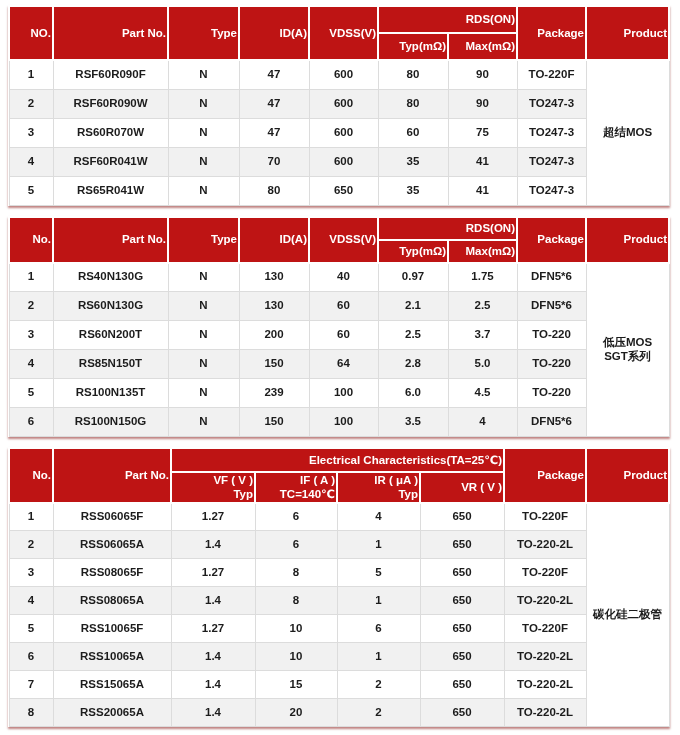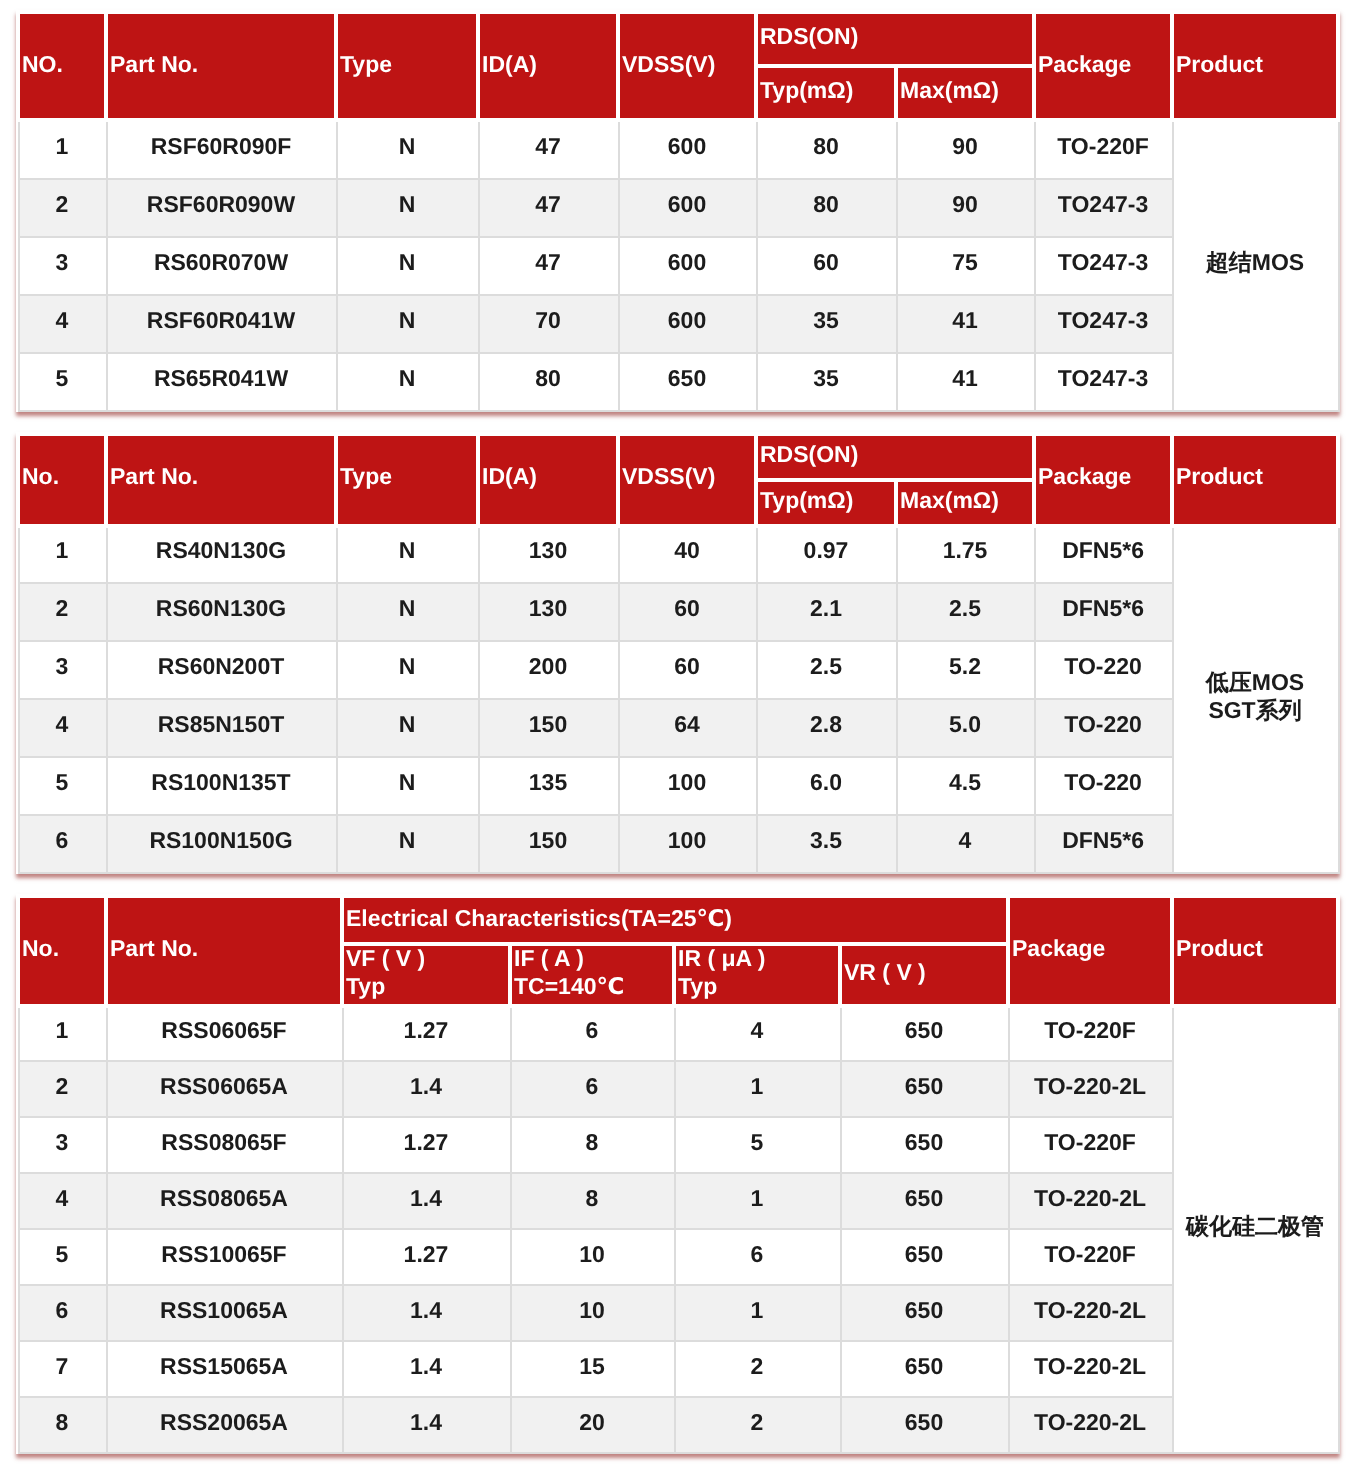--- a/index.html
+++ b/index.html
@@ -22,21 +22,21 @@
     margin:0 0 10px 0;
     box-shadow:0 2px 2px rgba(140,30,25,.55);
   }
   th{
     background:var(--header-red);
     color:#fff;
     font-weight:bold;
     font-size:11.5px;
     border:2px solid #fff;
     padding:0 1px;
-    text-align:left;
+    text-align:right;
     line-height:1.25;
   }
   td{
     font-size:11.5px;
     font-weight:bold;
     color:var(--text-dark);
     border:1px solid var(--cell-border);
     background:#fff;
     text-align:center;
     padding:0 1px;
@@ -191,38 +191,38 @@
           <td>2.5</td>
           <td>DFN5*6</td>
         </tr>
         <tr>
           <td>3</td>
           <td>RS60N200T</td>
           <td>N</td>
           <td>200</td>
           <td>60</td>
           <td>2.5</td>
-          <td>5.2</td>
+          <td>3.7</td>
           <td>TO-220</td>
         </tr>
         <tr>
           <td>4</td>
           <td>RS85N150T</td>
           <td>N</td>
           <td>150</td>
           <td>64</td>
           <td>2.8</td>
           <td>5.0</td>
           <td>TO-220</td>
         </tr>
         <tr>
           <td>5</td>
           <td>RS100N135T</td>
           <td>N</td>
-          <td>135</td>
+          <td>239</td>
           <td>100</td>
           <td>6.0</td>
           <td>4.5</td>
           <td>TO-220</td>
         </tr>
         <tr>
           <td>6</td>
           <td>RS100N150G</td>
           <td>N</td>
           <td>150</td>

